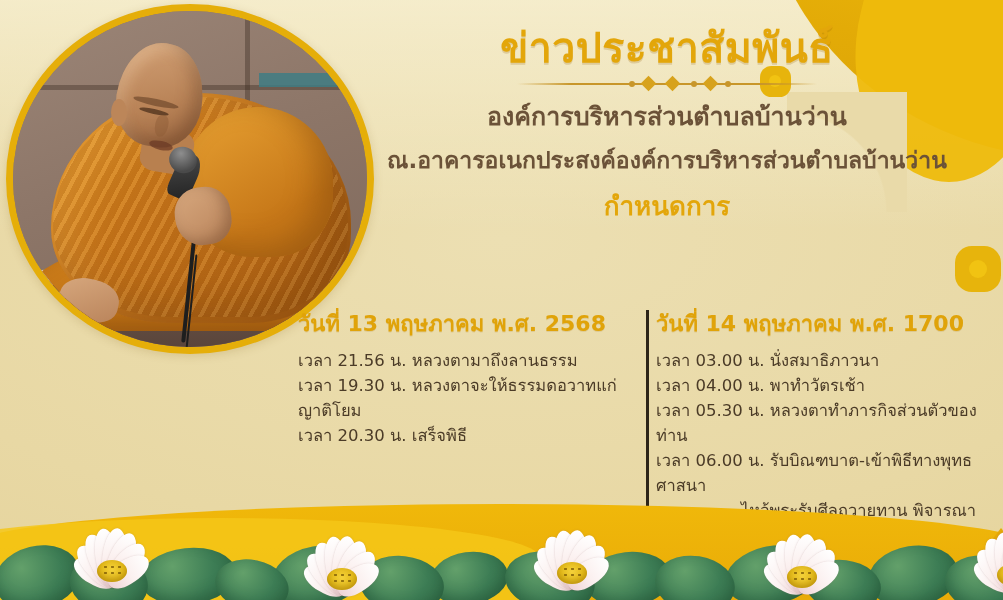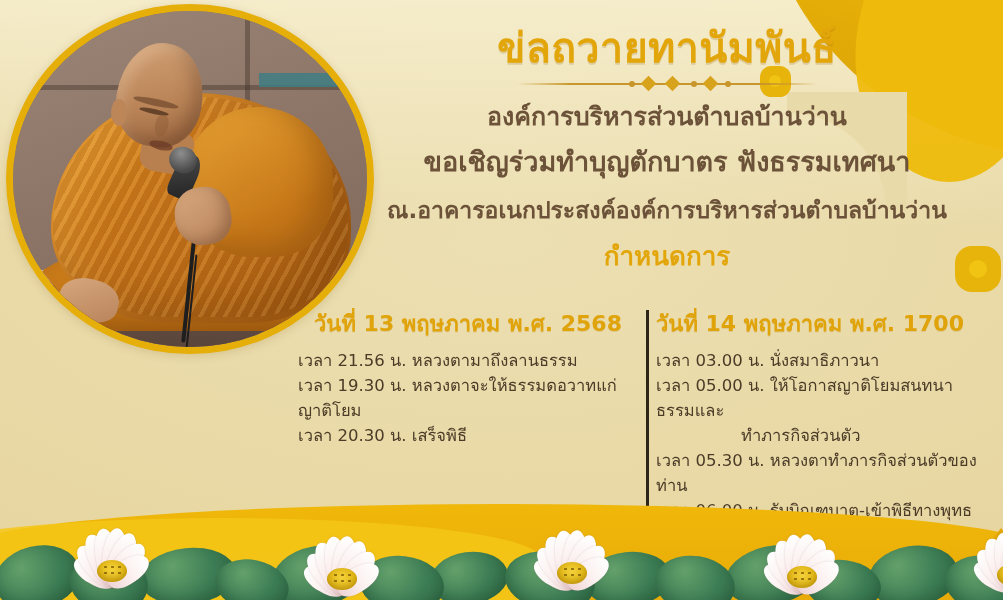--- a/index.html
+++ b/index.html
@@ -315,21 +315,21 @@
   }
   .col-left  { left: 0;   width: 340px; }
   .col-right { left: 358px; width: 332px; }
   .col-date {
     font-size: 22px;
     font-weight: bold;
     color: #e0a309;
     margin-bottom: 7px;
     text-shadow: 0 1px 0 rgba(150,100,10,.15);
   }
-  .col-left .col-date  { text-align: center; }
+  .col-left .col-date  { text-align: left; }
   .col-right .col-date { text-align: left; }
   .sched-row {
     font-size: 16.5px;
     line-height: 1.52;
     color: #4b3b27;
     white-space: pre-line;
   }
   .sched-row .cont {
     display: block;
     padding-left: 85px;
@@ -454,34 +454,33 @@
   <div class="headline-wrap">
 
     <div class="flower left">
       <i></i>
         <i></i>
         <i></i>
         <i></i>
         <b></b>
     </div>
 
-    <div class="headline">ข่ลถวายทานัมพันธ์</div>
+    <div class="headline">ข่าวประชาสัมพันธ์</div>
 
     <div class="headline-rule">
       <div class="bar"></div>
       <div class="dot o1"></div>
       <div class="dia d1"></div>
       <div class="dia d2"></div>
       <div class="dot o2"></div>
       <div class="dia d3"></div>
       <div class="dot o3"></div>
     </div>
 
     <div class="sub1">องค์การบริหารส่วนตำบลบ้านว่าน</div>
-    <div class="sub2">ขอเชิญร่วมทำบุญตักบาตร ฟังธรรมเทศนา</div>
     <div class="venue">ณ.อาคารอเนกประสงค์องค์การบริหารส่วนตำบลบ้านว่าน</div>
     <div class="agenda-word">กำหนดการ</div>
   </div>
 
   <div class="flower edge">
     <i></i>
       <i></i>
       <i></i>
       <i></i>
       <b></b>
@@ -497,21 +496,21 @@
           <div class="sched-row">เวลา 20.30 น. เสร็จพิธี</div>
         </div>
     </div>
 
     <div class="divider"></div>
 
     <div class="col col-right">
       <div class="col-date">วันที่ 14 พฤษภาคม พ.ศ. 1700</div>
       <div>
           <div class="sched-row">เวลา 03.00 น. นั่งสมาธิภาวนา</div>
-          <div class="sched-row">เวลา 05.00 น. ให้โอกาสญาติโยมสนทนาธรรมและ<span class="cont">ทำภารกิจส่วนตัว</span></div>
+          <div class="sched-row">เวลา 04.00 น. พาทำวัตรเช้า</div>
           <div class="sched-row">เวลา 05.30 น. หลวงตาทำภารกิจส่วนตัวของท่าน</div>
           <div class="sched-row">เวลา 06.00 น. รับบิณฑบาต-เข้าพิธีทางพุทธศาสนา<span class="cont">ไหว้พระรับศีลถวายทาน พิจารณา
 อาหาร อนุโมทนาบุญให้พร</span></div>
         </div>
     </div>
   </div>
 
   <div class="bottom-band">
     <div class="band-gold"></div>
     <div class="band-gold-2"></div>

